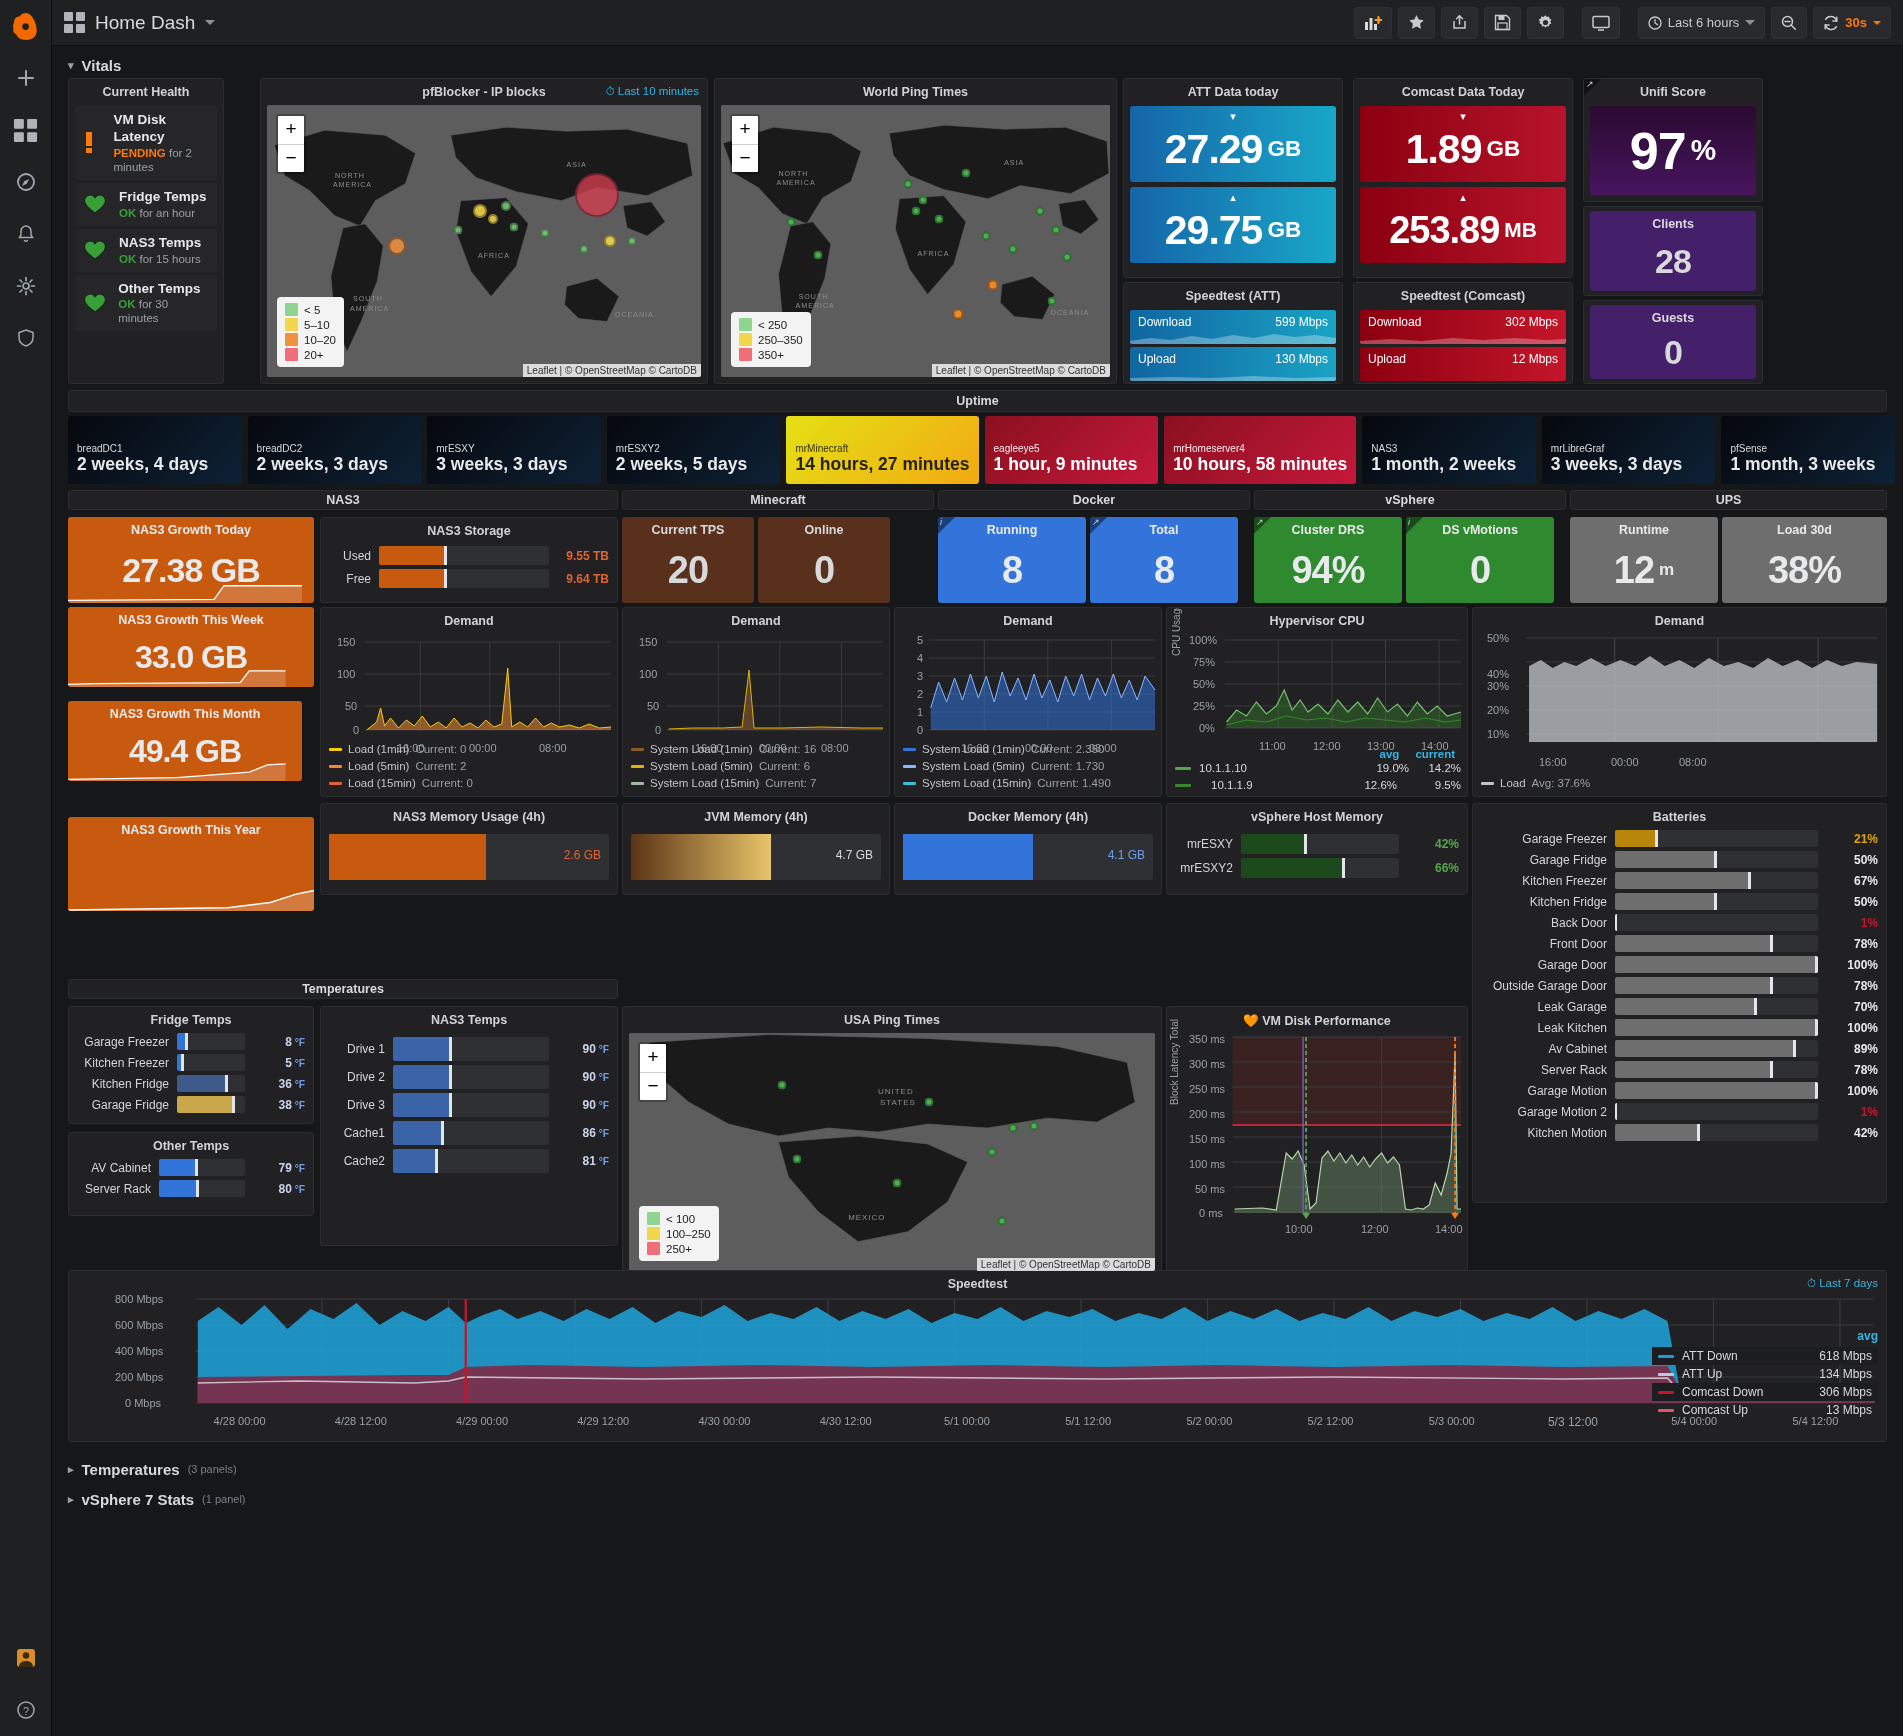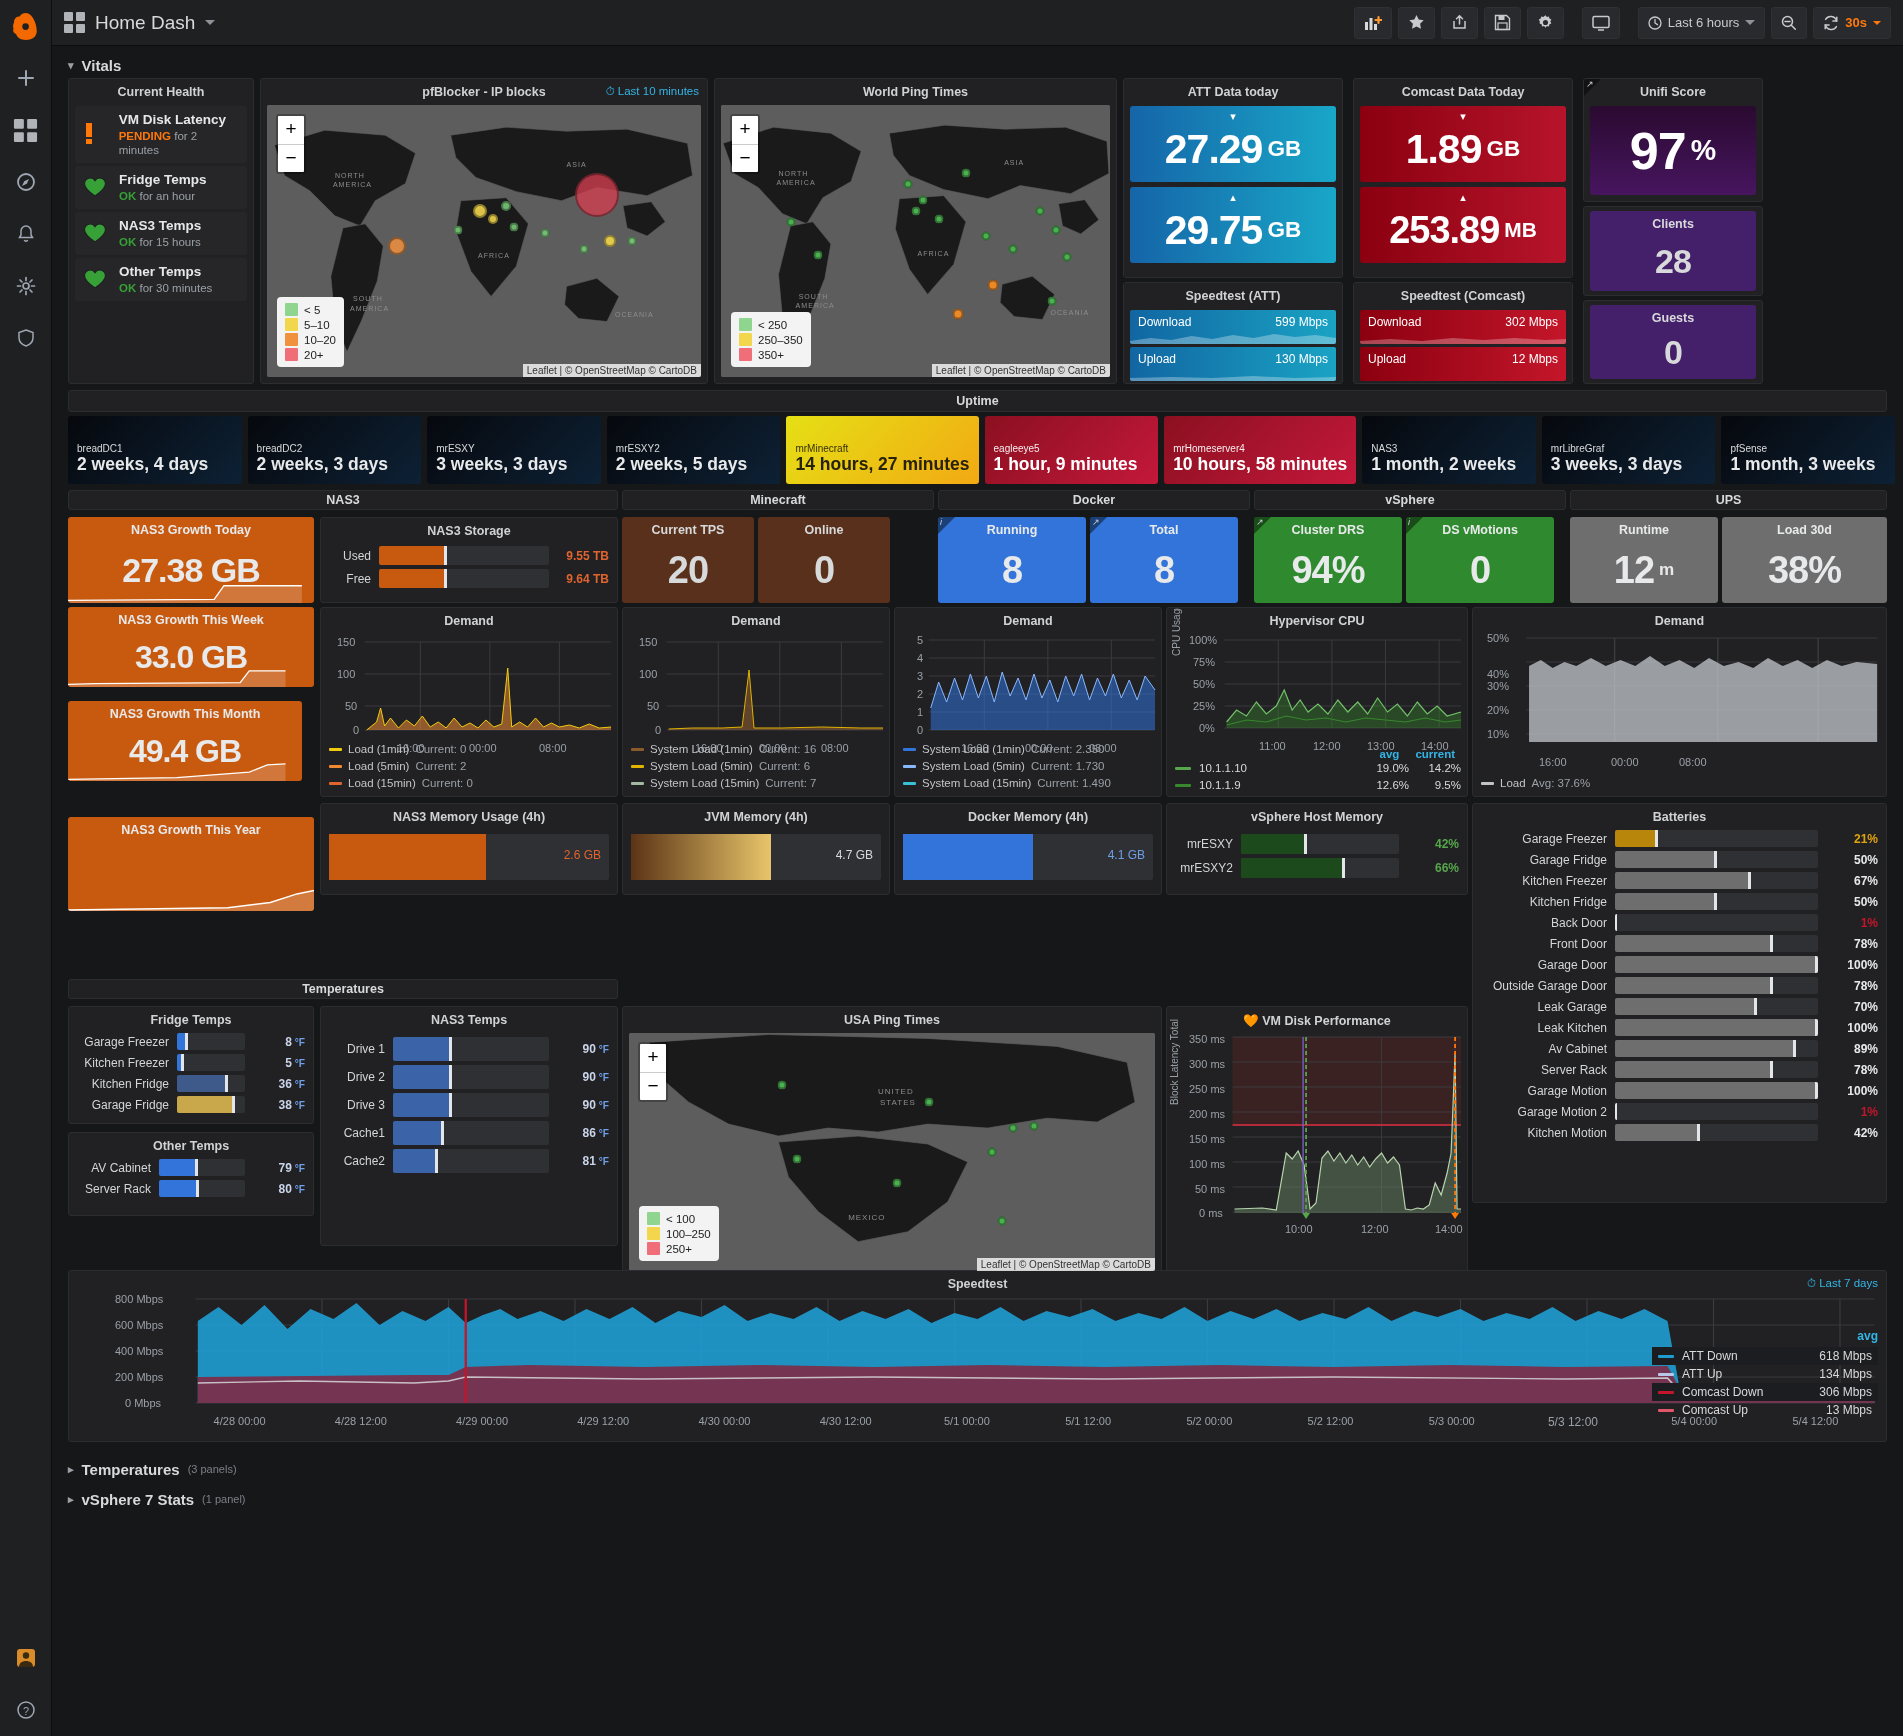--- a/index.html
+++ b/index.html
@@ -236,21 +236,21 @@
 
 <div id="canvas">
 
   <div class="rowhdr">
     <span class="chev">▾</span>
     <span>Vitals</span>
   </div>
 
   <div style="position:relative;height:308px;">
 
-    <div class="panel" style="position:absolute;left:8px;top:0;width:186px;height:306px;">
+    <div class="panel" style="position:absolute;left:8px;top:0;width:156px;height:306px;">
       <div class="ph">Current Health</div>
       <div id="healthlist">
           <div class="alert-it">
             <span class="ic">
               <svg width="12" height="24" viewBox="0 0 12 24">
                 <rect x="3" y="1" width="6" height="14" fill="#ff780a"></rect>
                 <rect x="3" y="17" width="6" height="5" fill="#ff780a"></rect>
               </svg>
             </span>
             <span><span class="nm">VM Disk Latency</span><br><span class="st"><b style="color:#ff780a">PENDING</b> for 2 minutes</span></span>
@@ -810,21 +810,21 @@
             <div style="display:flex;justify-content:flex-end;gap:16px;color:#33b5e5;font-weight:700;padding-right:6px;">
               <span>avg</span>
               <span>current</span>
             </div>
             <div style="display: flex; align-items: center; gap: 8px; line-height: 17px;">
               <span style="width:16px;height:3px;border-radius:1px;background:#56a64b"></span>
               <span style="flex:1">10.1.1.10</span>
               <span style="width:44px;text-align:right">19.0%</span>
               <span style="width:44px;text-align:right">14.2%</span>
             </div>
-            <div style="display: flex; align-items: center; gap: 8px; line-height: 17px;">
+            <div style="display: flex; align-items: center; gap: 20px; line-height: 17px;">
               <span style="width:16px;height:3px;border-radius:1px;background:#37872d"></span>
               <span style="flex:1">10.1.1.9</span>
               <span style="width:44px;text-align:right">12.6%</span>
               <span style="width:44px;text-align:right">9.5%</span>
             </div>
           </div>
       </div>
     </div>
 
     <div class="panel" style="position:absolute;left:1412px;right:8px;height:190px;">

